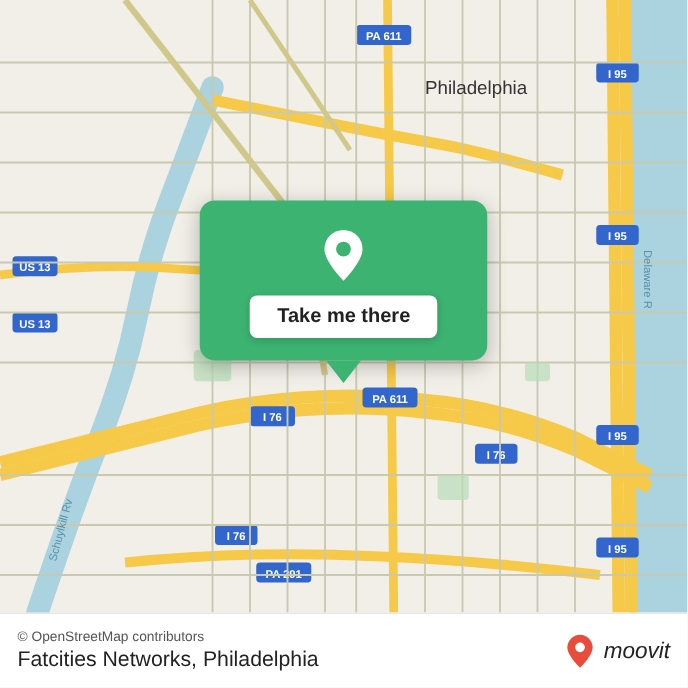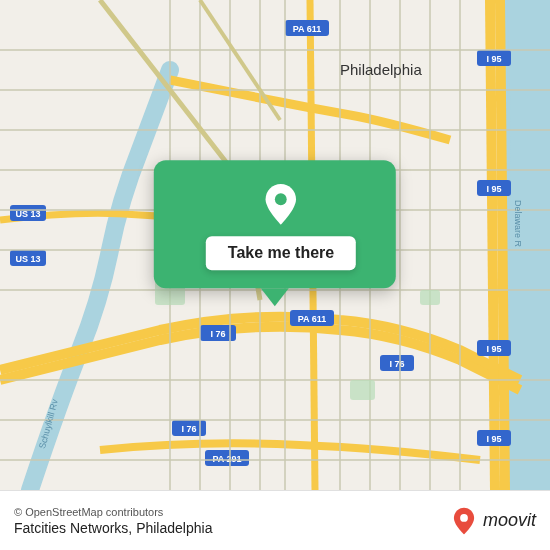--- a/index.html
+++ b/index.html
@@ -33,21 +33,21 @@
       left: 50%;
       transform: translate(-50%, -58%);
       display: flex;
       flex-direction: column;
       align-items: center;
     }
 
     #green-card {
       background-color: #3cb371;
       border-radius: 12px;
-      padding: 22px 40px 18px 52px;
+      padding: 22px 40px 18px 40px;
       display: flex;
       flex-direction: column;
       align-items: center;
       box-shadow: 0 4px 16px rgba(0,0,0,0.25);
       min-width: 180px;
     }
 
     #location-icon {
       width: 44px;
       height: 44px;
@@ -93,21 +93,21 @@
       flex-direction: column;
       gap: 2px;
     }
 
     #osm-attribution {
       font-size: 11px;
       color: #555;
     }
 
     #location-text {
-      font-size: 14px;
+      font-size: 17px;
       font-weight: 500;
       color: #222;
     }
 
     #moovit-logo {
       display: flex;
       align-items: center;
       gap: 5px;
     }
 

